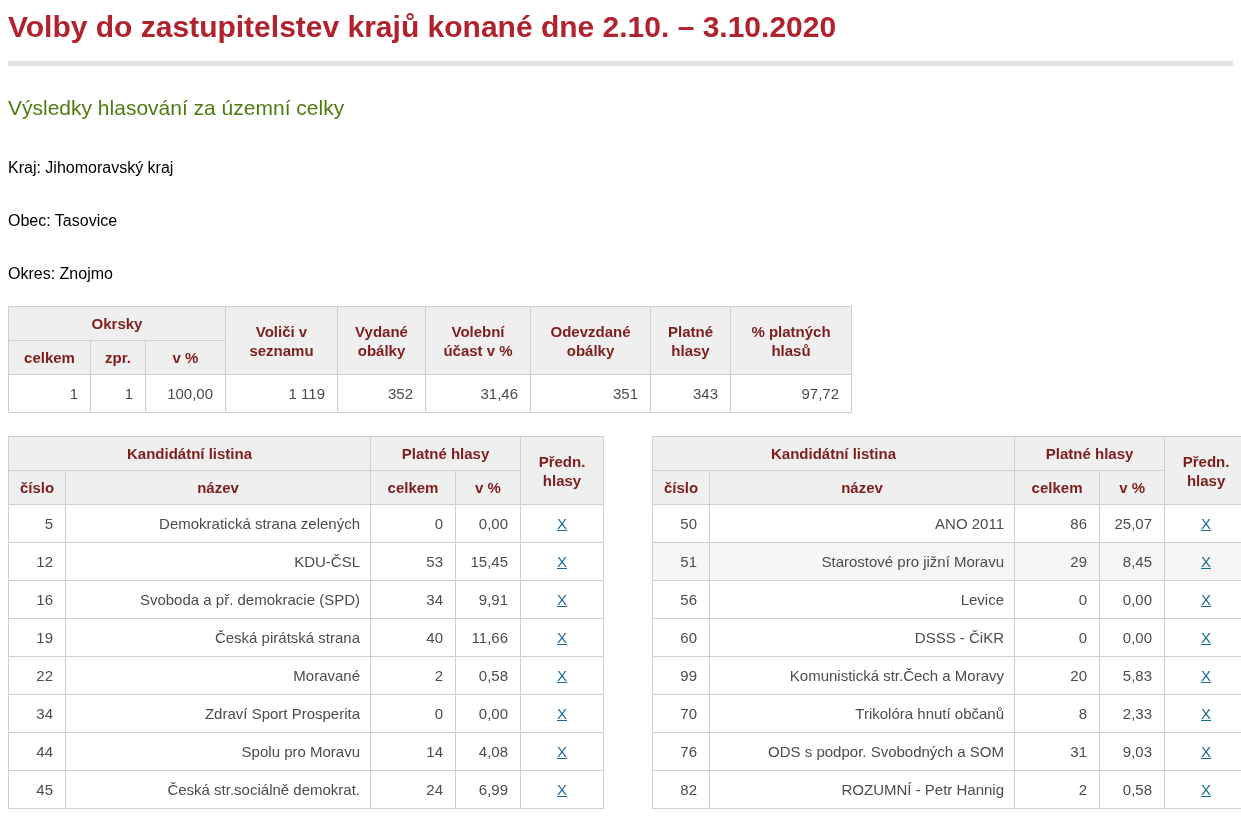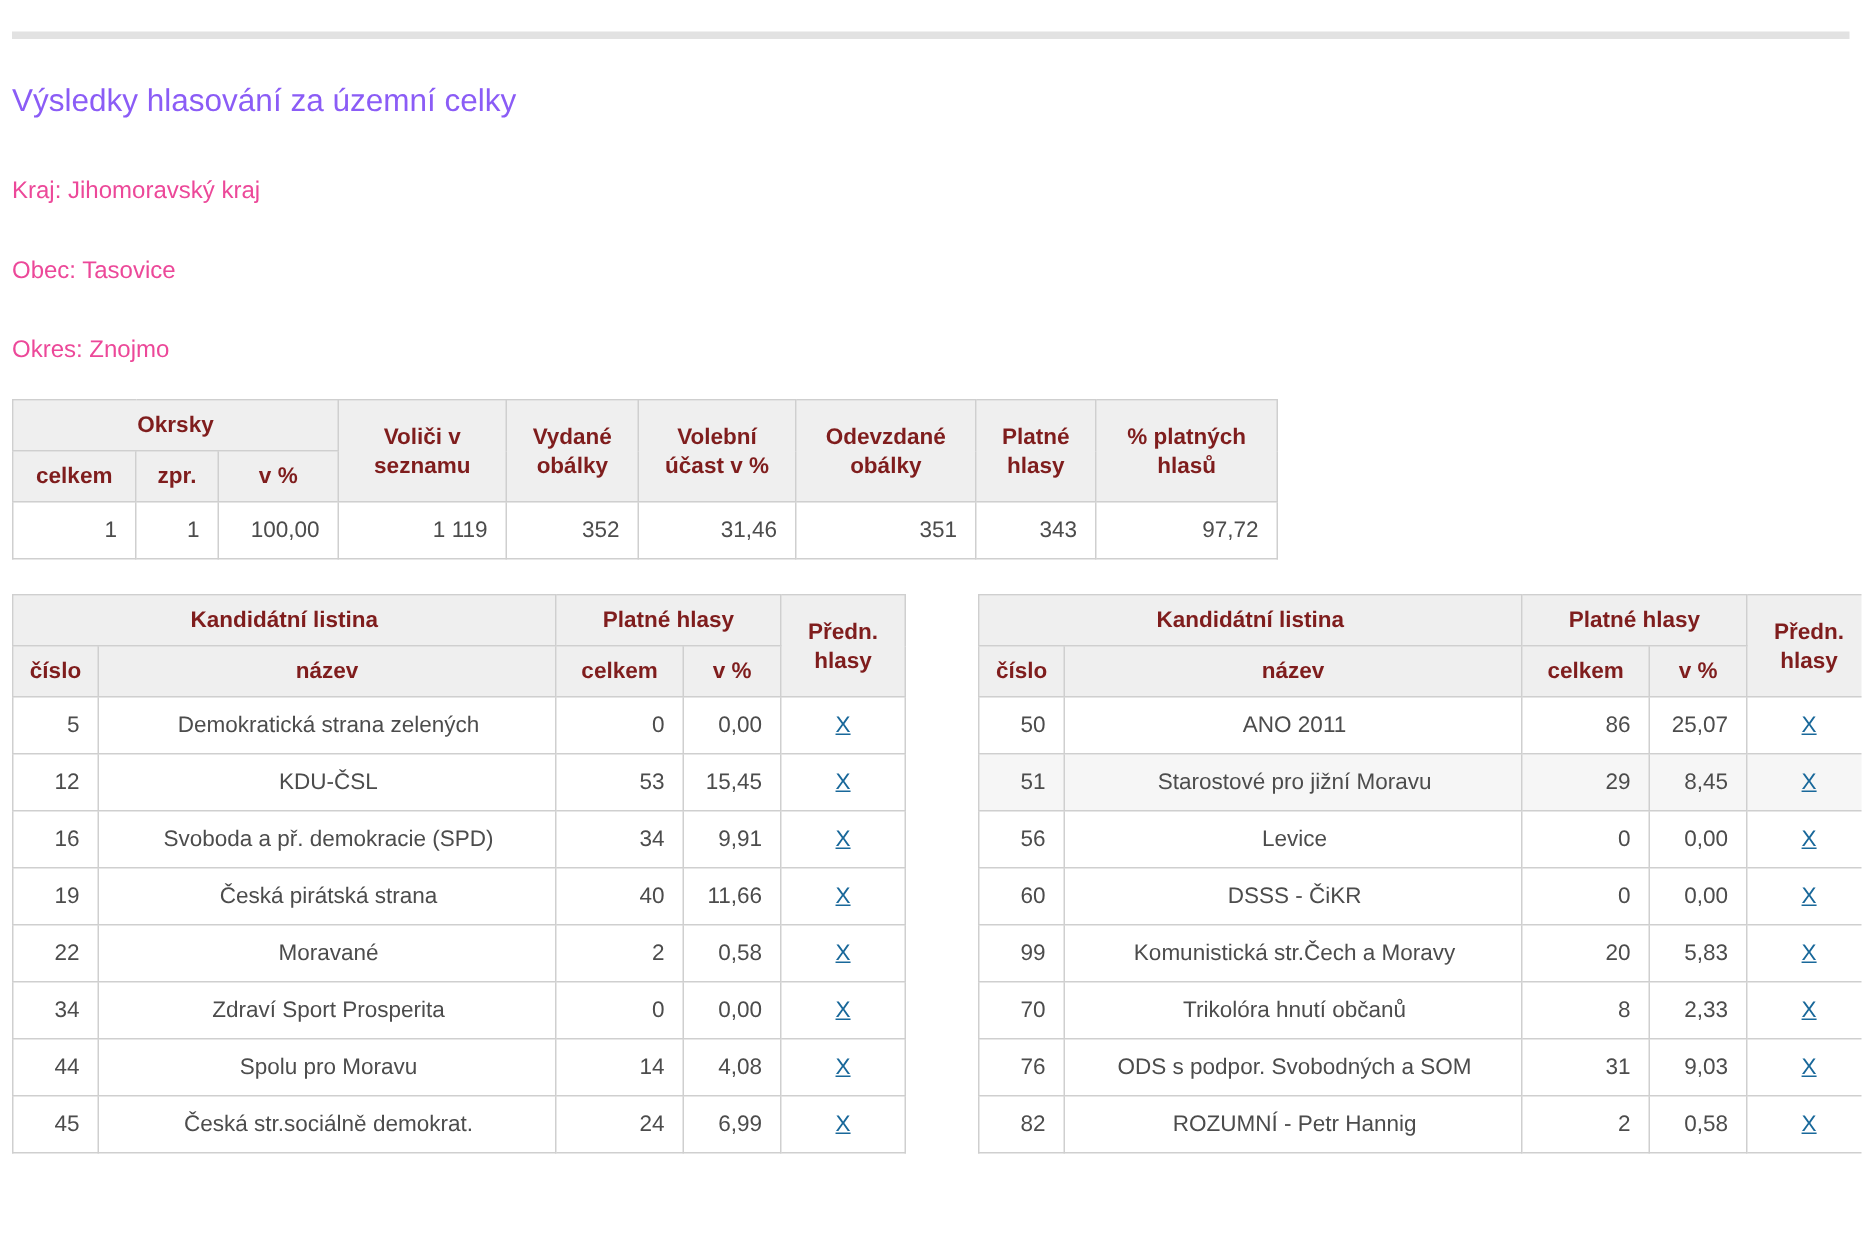--- a/index.html
+++ b/index.html
@@ -23,27 +23,27 @@
     margin-top: 15px;
     height: 5px;
     background: #e2e2e2;
     width: 100%;
   }
   h2.section-title {
     margin: 29px 0 0 0;
     font-size: 21px;
     line-height: 26px;
     font-weight: normal;
-    color: #8b5cf6;
+    color: #4d7c0f;
   }
   .meta-line {
     margin: 33px 0 0 0;
     font-size: 16px;
     line-height: 20px;
-    color: #ec4899;
+    color: #000000;
   }
   .meta-line.first { margin-top: 37px; }
 
   table {
     border-collapse: collapse;
     table-layout: fixed;
     font-size: 15px;
   }
   table, th, td { border: 1px solid #cfcfcf; }
   table { border-color: #b6b6b6; }
@@ -56,21 +56,21 @@
     line-height: 19px;
   }
   td {
     padding: 8px 10px;
     height: 38px;
     color: #4c4c4c;
     background: #ffffff;
     line-height: 20px;
   }
   td.num { text-align: right; padding-right: 12px; }
-  td.name { text-align: center; padding-left: 12px; }
+  td.name { text-align: right; padding-left: 12px; }
   td.xcell { text-align: center; }
   tr.hl td { background: #f6f6f6; }
 
   a.xlink {
     color: #19689a;
     text-decoration: underline;
     cursor: pointer;
   }
 
   .summary-table { margin-top: 22px; width: 843px; }
@@ -79,20 +79,21 @@
     display: flex;
     gap: 48px;
   }
   .party-table { width: 595px; }
 </style>
 </head>
 <body>
 
 <div class="page">
 
+  <h1 class="page-title">Volby do zastupitelstev krajů konané dne 2.10. – 3.10.2020</h1>
   <div class="divider"></div>
 
   <h2 class="section-title">Výsledky hlasování za územní celky</h2>
 
   <p class="meta-line first">Kraj: Jihomoravský kraj</p>
   <p class="meta-line">Obec: Tasovice</p>
   <p class="meta-line">Okres: Znojmo</p>
 
   <table class="summary-table">
     <colgroup>

